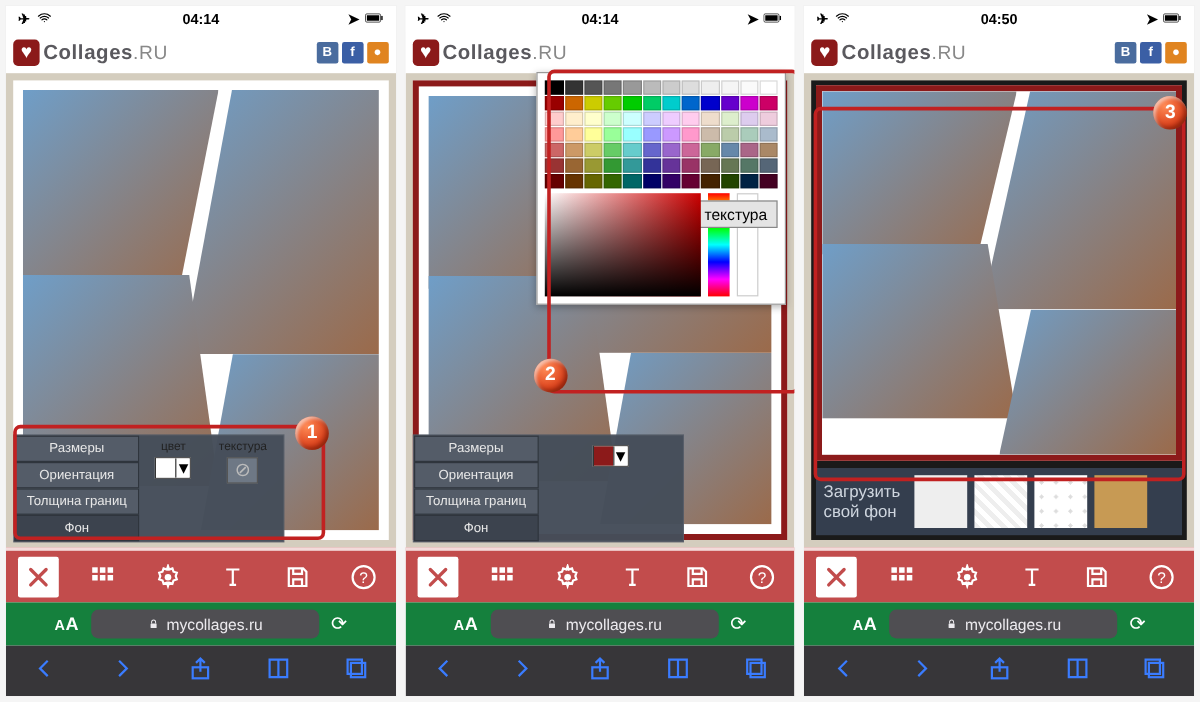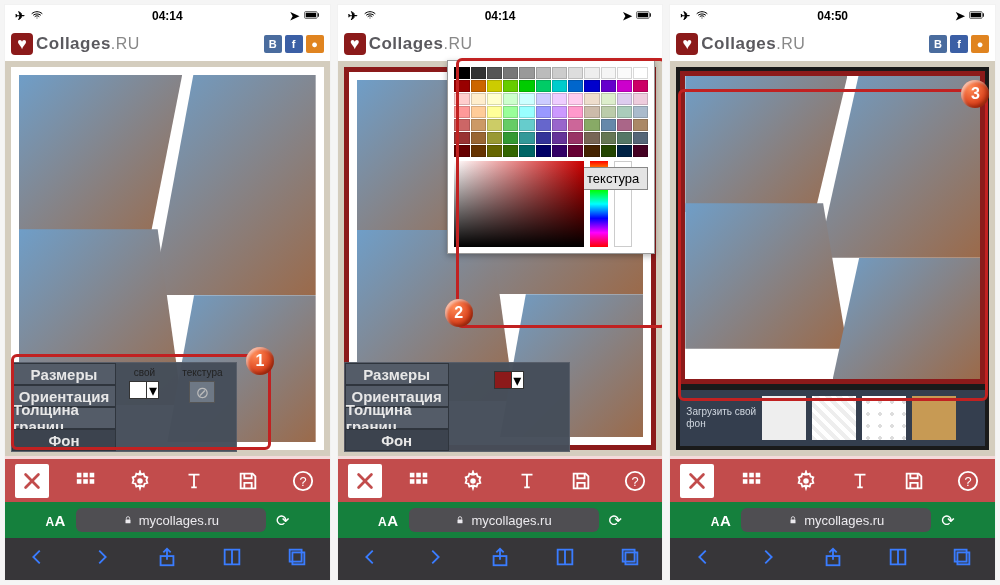--- a/index.html
+++ b/index.html
@@ -97,21 +97,21 @@
     height: 56px;
     display:flex;
     gap:6px;
     align-items:stretch;
     background: rgba(54,65,82,0.92);
     padding:6px;
     margin-top:6px;
   }
   .strip .custombg {
     width:70px; display:flex; align-items:center; justify-content:center;
-    color:#cfd6df; font-size:10px; line-height:1.2; text-align:left;
+    color:#cfd6df; font-size:14px; line-height:1.2; text-align:left;
   }
   .strip .thumb {
     width:44px; background:#eee;
   }
 
   
   .toolbar {
     height: 46px;
     background: #c24c4c;
     border-top: 3px solid #f3dada;
@@ -159,23 +159,22 @@
     background: rgba(70,78,90,0.94);
     border: 1px solid rgba(255,255,255,0.08);
   }
   .settings-menu .tabs {
     display:flex; flex-direction:column;
     width:104px;
   }
   .settings-menu .tabs .t {
     height:22px; border:1px solid #2f353d;
     display:flex; align-items:center; justify-content:center;
-    color:#e7e7e7; font-size:15px;
+    color:#e7e7e7; font-size:11px;
     background:#545c68;
-    font-weight:bold;
   }
   .settings-menu .tabs .t.active { background:#3c434e; }
   .settings-menu .panel {
     width:120px;
     display:flex; align-items:flex-start; justify-content:space-around;
     padding:4px 2px 0;
     background: rgba(70,78,90,0.55);
   }
   .settings-menu .field { display:flex; flex-direction:column; align-items:center; gap:3px; }
   .settings-menu .field label { font-size:10px; color:#222; }
@@ -316,21 +315,21 @@
 
     <div class="settings-menu">
       <div class="tabs">
         <div class="t">Размеры</div>
         <div class="t">Ориентация</div>
         <div class="t">Толщина границ</div>
         <div class="t active">Фон</div>
       </div>
       <div class="panel">
         <div class="field">
-          <label>свой</label>
+          <label>цвет</label>
           <div class="swatch">
             <div style="flex:1;background:#fff"></div>
             <div class="caret">▾</div>
           </div>
         </div>
         <div class="field">
           <label>текстура</label>
           <div class="texturebox">
             <span>⊘</span>
           </div>

